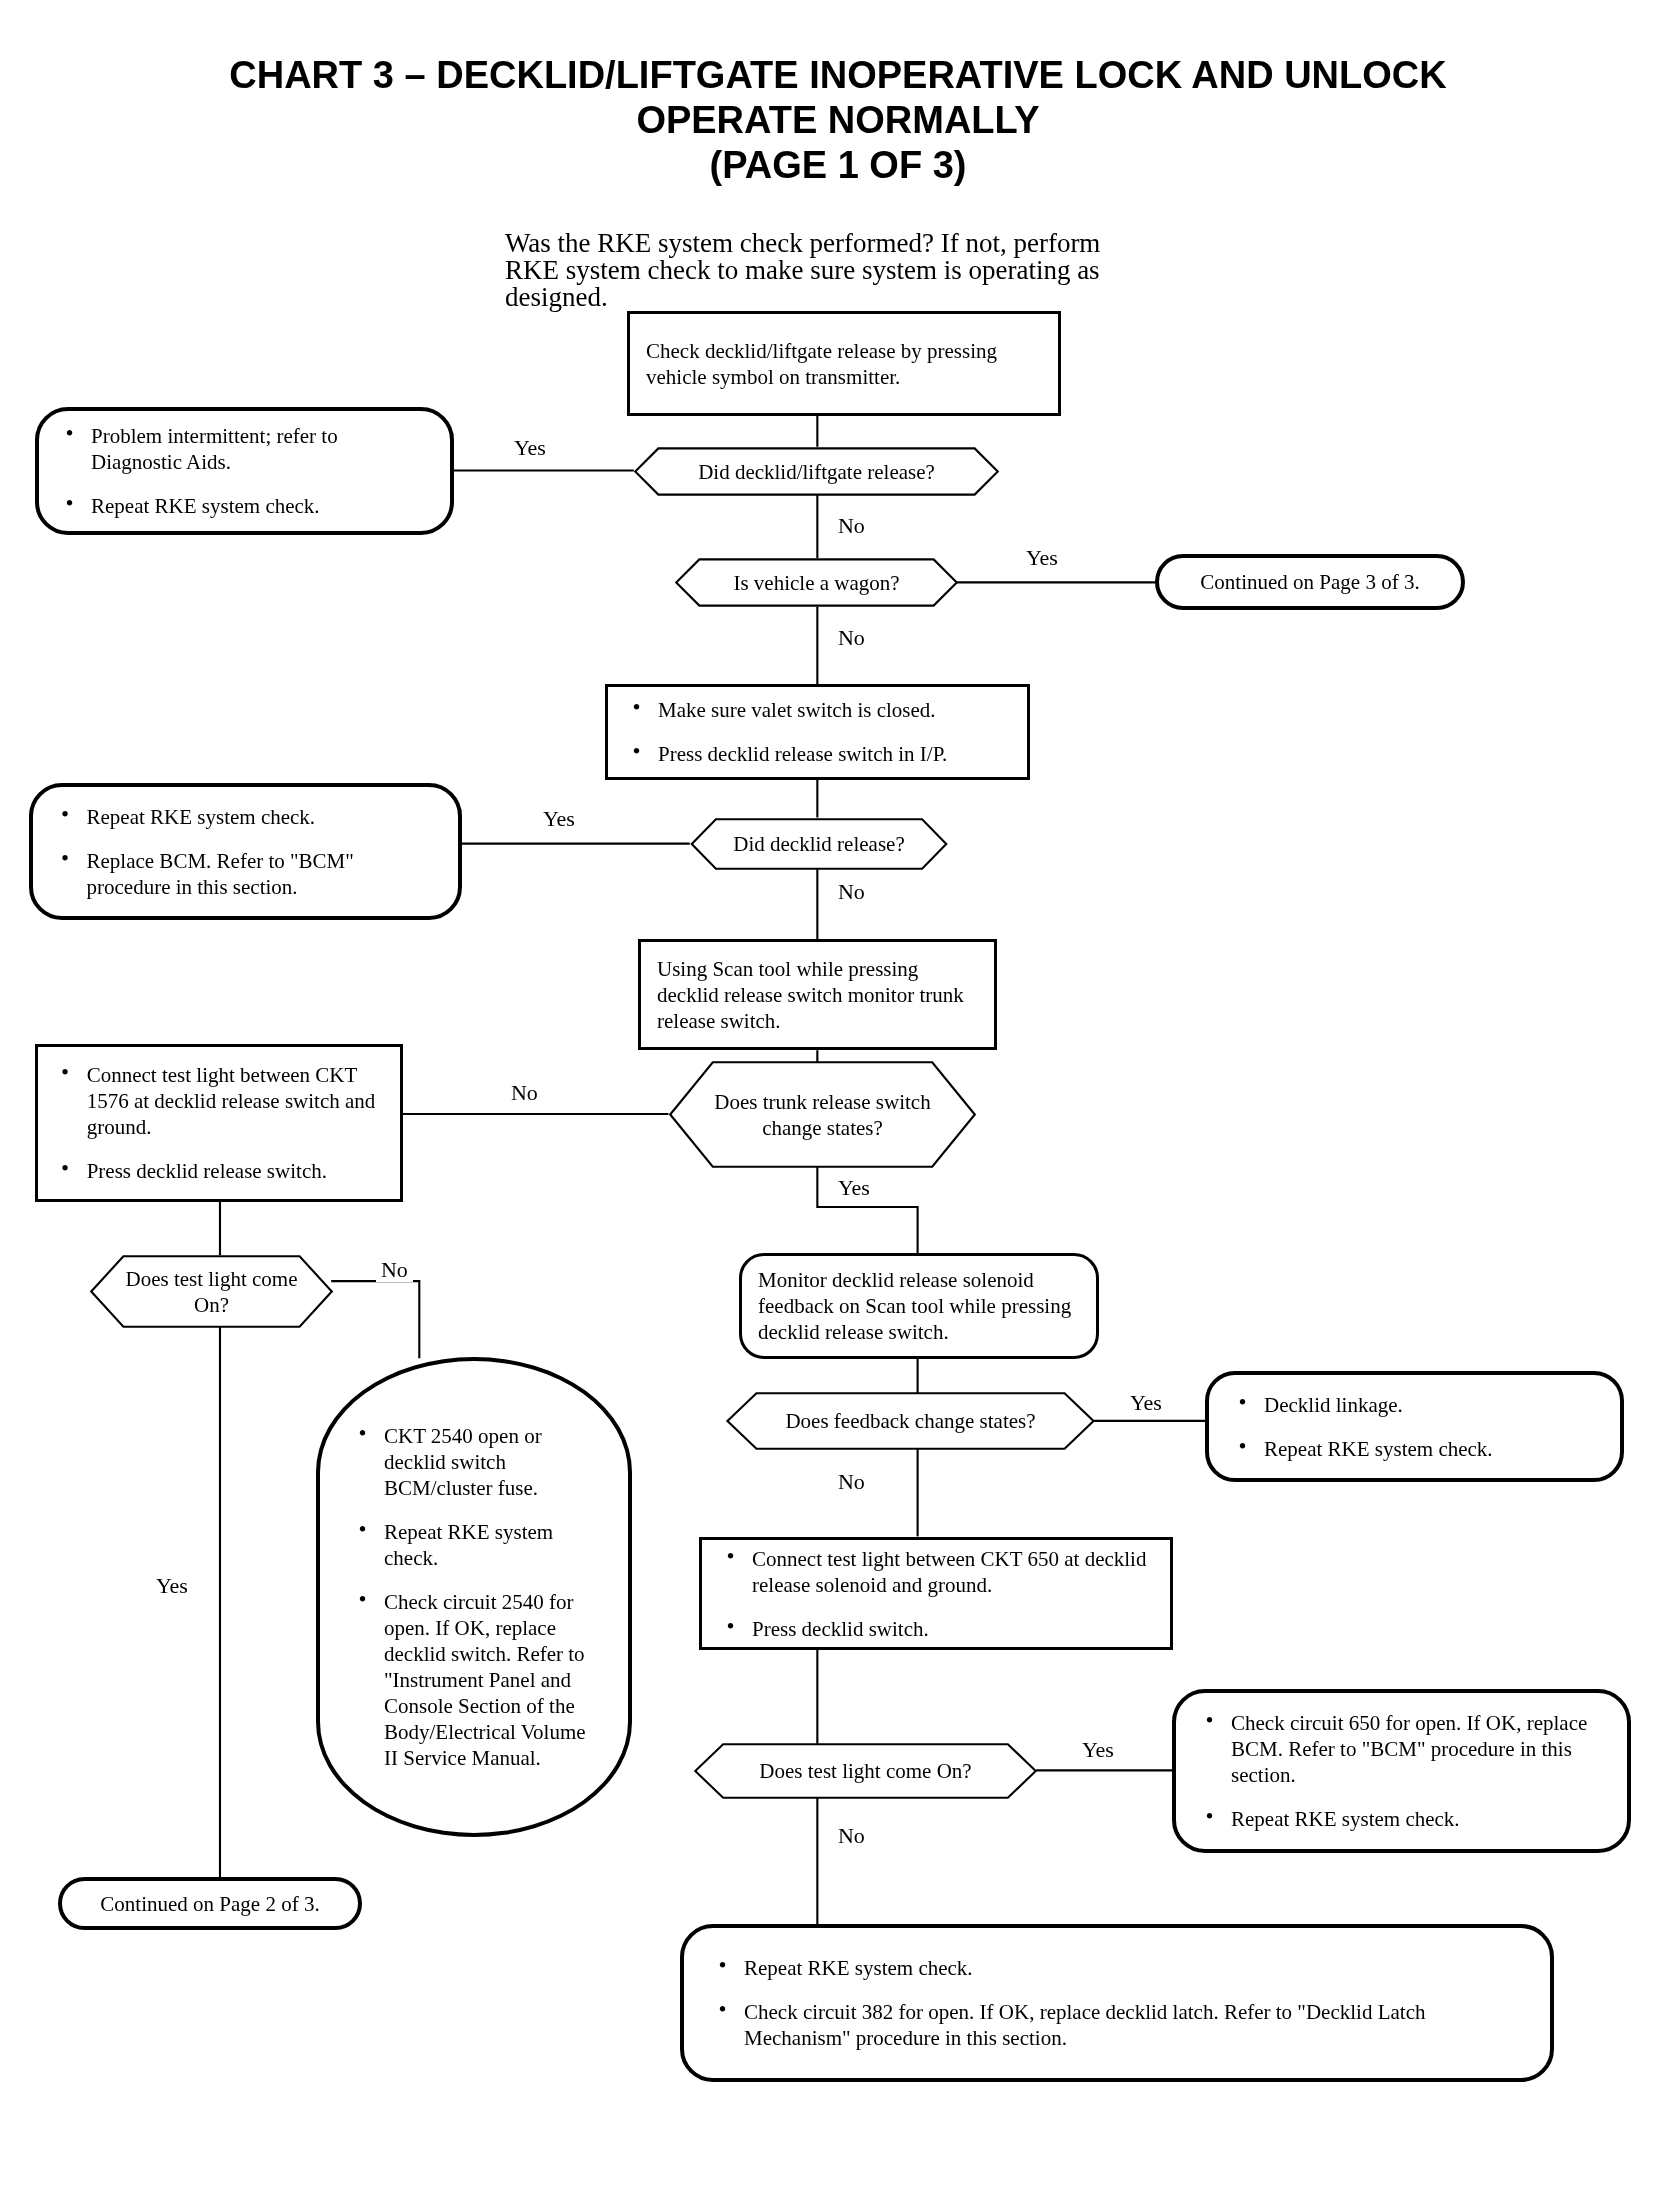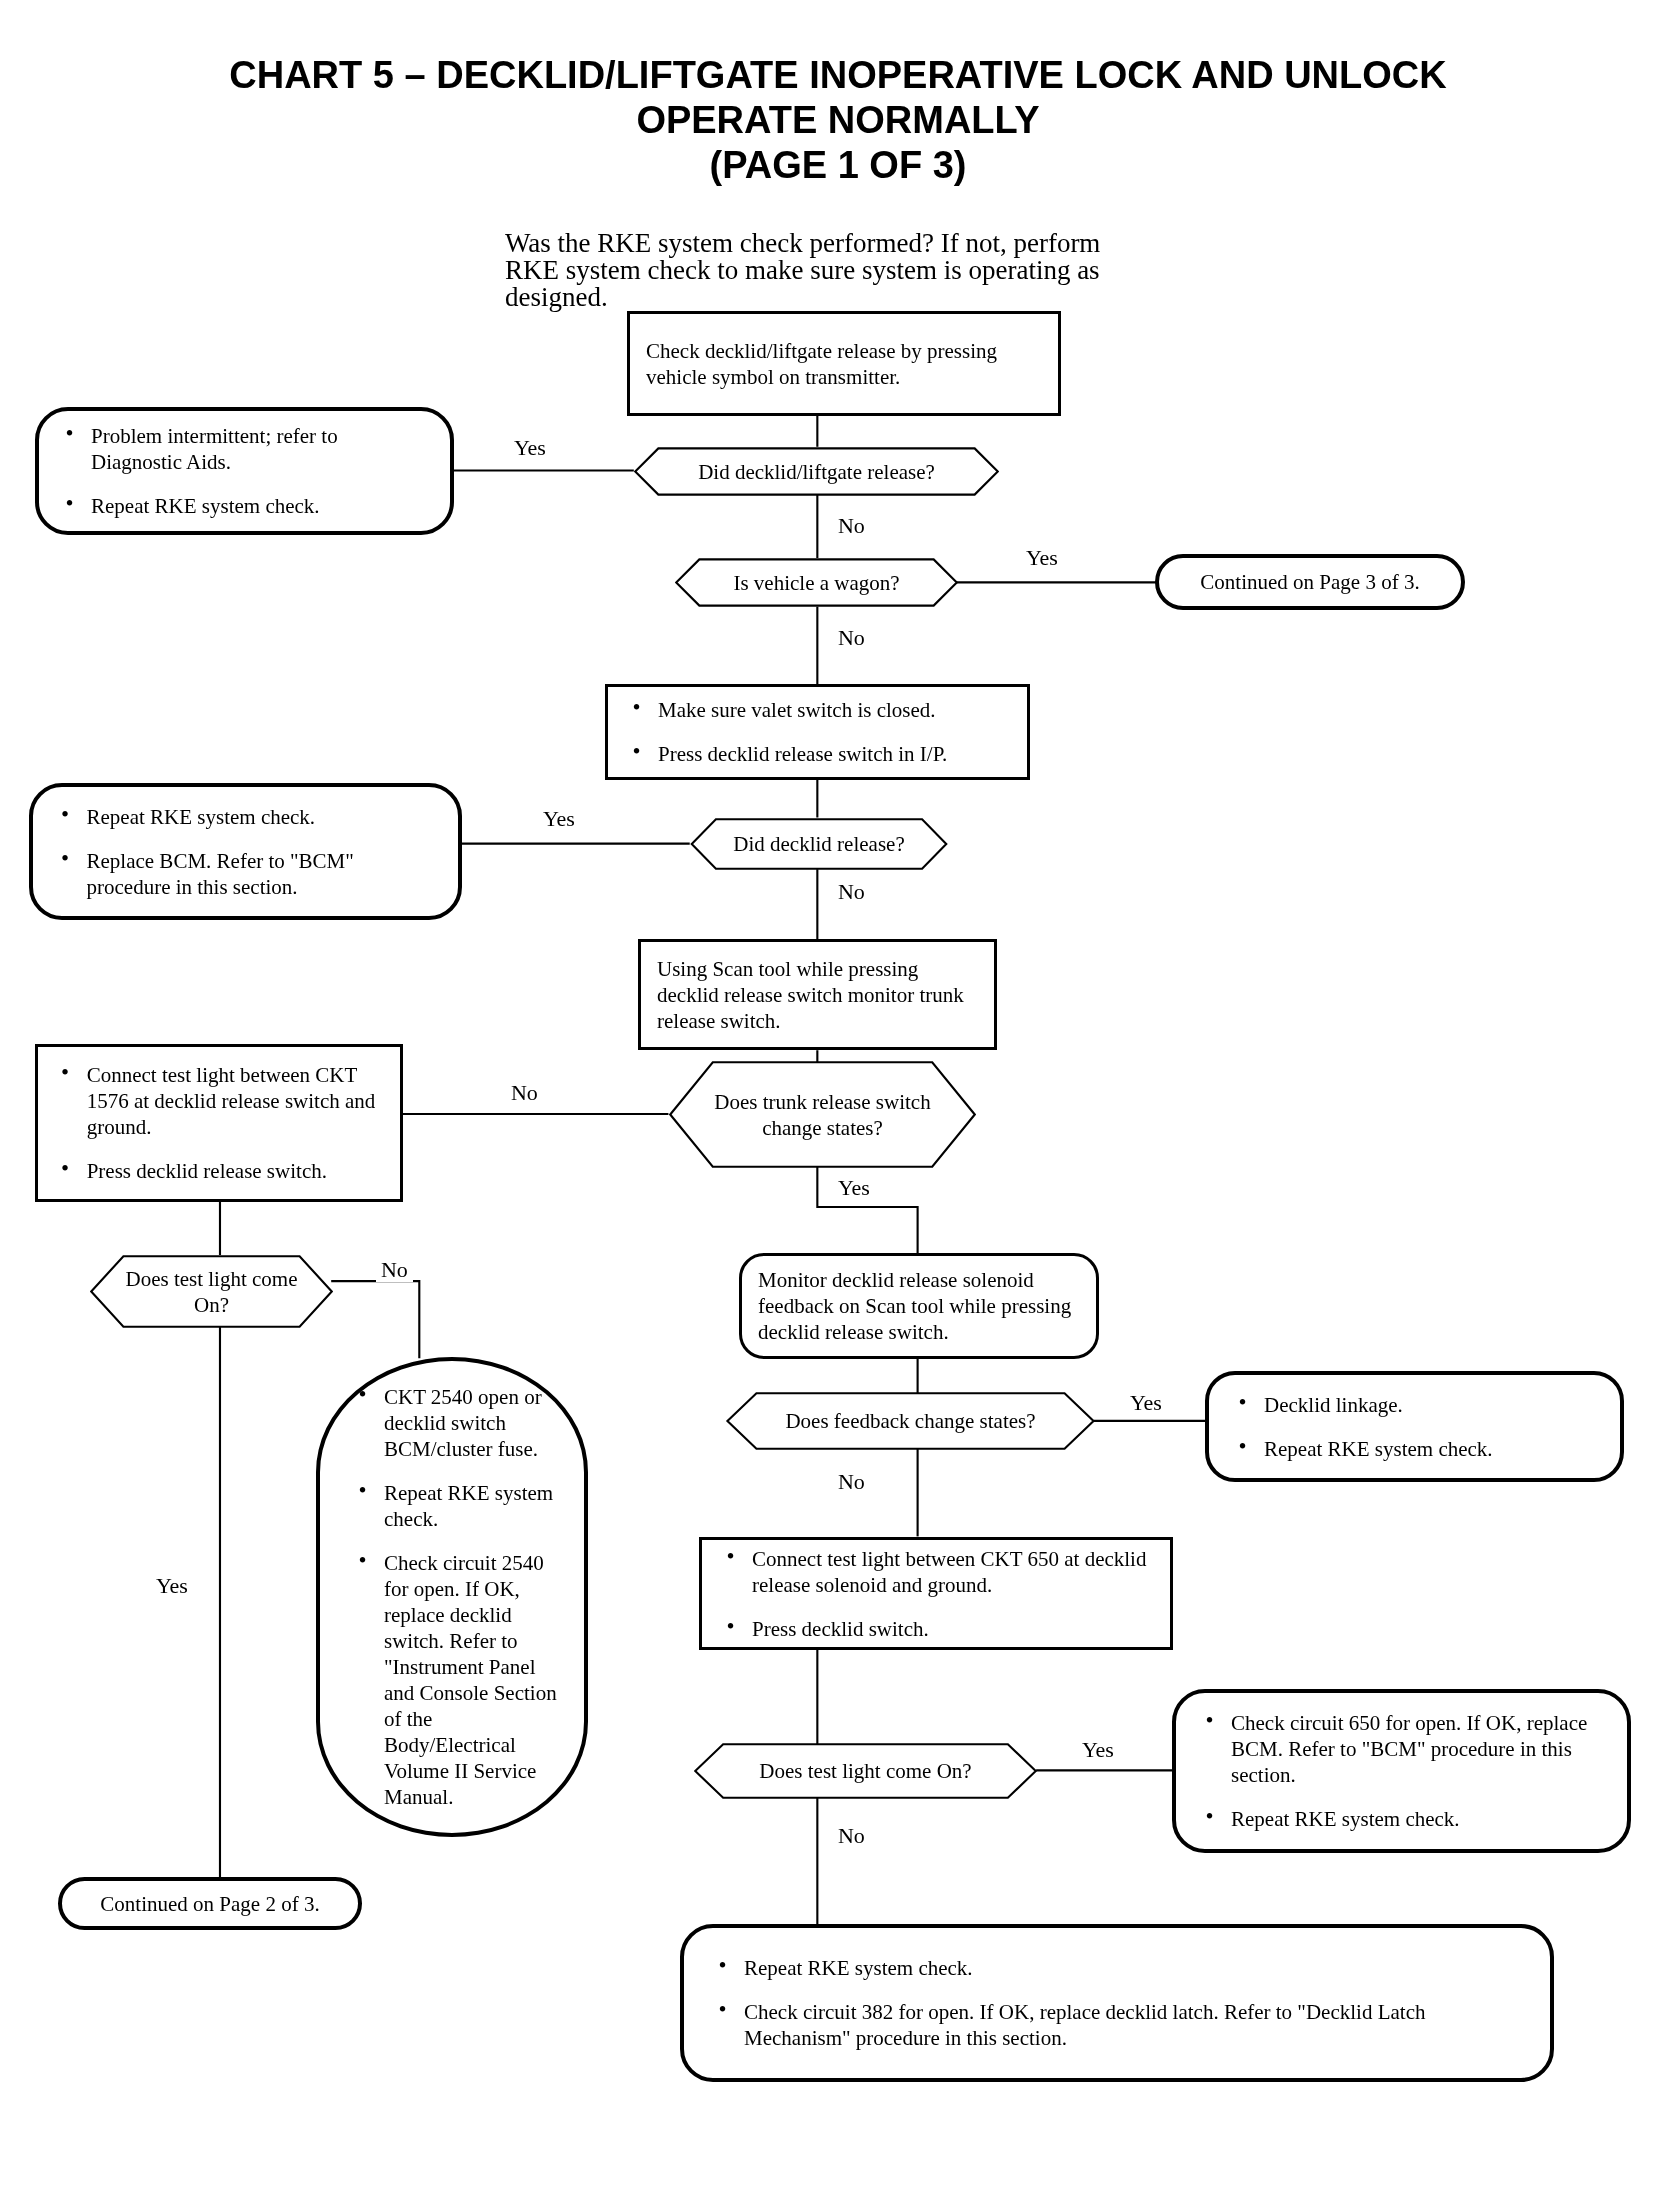--- a/index.html
+++ b/index.html
@@ -131,21 +131,21 @@
     font-size:27px;
     line-height:27px;
   }
 </style>
 </head>
 <body>
 
 <div id="page">
 
   <div id="title">
-    <span class="ln">CHART 5 – DECKLID/LIFTGATE INOPERATIVE LOCK AND UNLOCK</span>
+    <span class="ln">CHART 3 – DECKLID/LIFTGATE INOPERATIVE LOCK AND UNLOCK</span>
     <span class="ln">OPERATE NORMALLY</span>
     <span class="ln">(PAGE 1 OF 3)</span>
   </div>
 
   <svg id="wires" viewBox="0 0 2758 3628" width="1676" height="2205">
     <g stroke="#000" fill="none" stroke-width="3.5">
 
       <path d="M1345 684 L1345 735"></path>
 
       <path d="M1043 774 L745 774"></path>
@@ -266,21 +266,21 @@
     </div>
   </div>
 
   <div class="hex" style="left:90px; top:1255px; width:243px; height:73px;">
     <svg width="243" height="73" viewBox="0 0 400 120">
       <polygon points="55,2 345,2 398,60 345,118 55,118 2,60" fill="#fff" stroke="#000" stroke-width="3.5"></polygon>
     </svg>
     <div class="hlabel t" style="padding:0 32px;">Does test light come On?</div>
   </div>
 
-  <div class="node oval" style="left:316px; top:1357px; width:272px; height:480px;">
+  <div class="node oval" style="left:316px; top:1357px; width:316px; height:480px;">
     <div class="txt t" style="padding:0 24px 0 36px;">
       <ul class="bl">
         <li>CKT 2540 open or decklid switch BCM/cluster fuse.</li>
         <li>Repeat RKE system check.</li>
         <li>Check circuit 2540 for open.  If OK, replace decklid switch.  Refer  to "Instrument Panel and Console Section of the Body/Electrical Volume II Service Manual.</li>
       </ul>
     </div>
   </div>
 
   <div class="node round" style="left:58px; top:1877px; width:304px; height:53px; border-radius:27px;">

